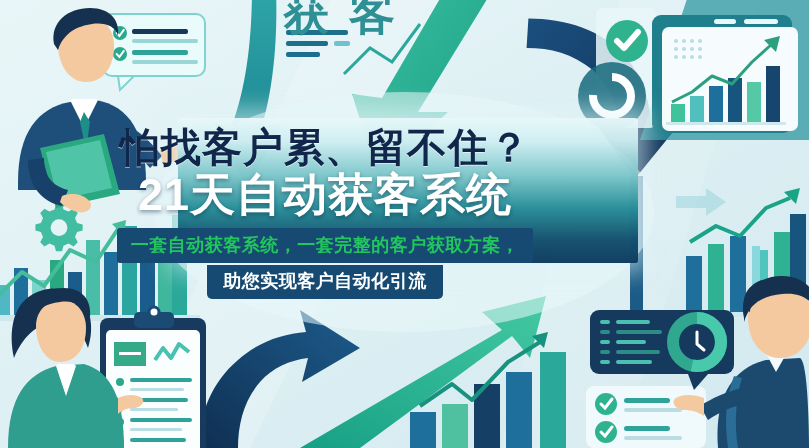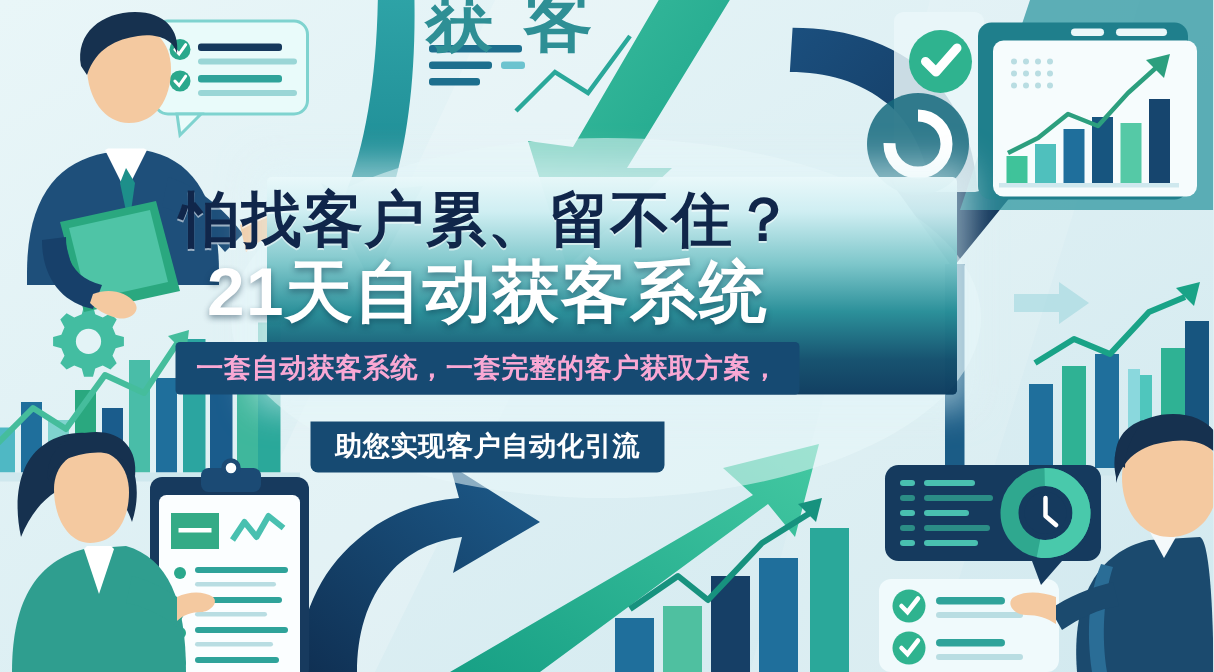--- a/index.html
+++ b/index.html
@@ -42,24 +42,24 @@
   #hl2{
     margin-top:-1px;
     font-size:45px;line-height:52px;font-weight:bold;
     color:#ffffff;letter-spacing:1px;
     text-shadow:0 2px 4px rgba(6,40,64,.45);
   }
   #sub1-wrap{position:relative;z-index:3;margin-top:7px;}
   #sub1{
     display:inline-block;
     background:#164a72;
-    color:#f9a8d4;font-size:18px;line-height:22px;font-weight:bold;
+    color:#22c55e;font-size:18px;line-height:22px;font-weight:bold;
     padding:6px 14px 7px 14px;border-radius:3px;letter-spacing:.5px;
   }
-  #sub2-wrap{position:relative;z-index:3;margin-top:18px;}
+  #sub2-wrap{position:relative;z-index:3;margin-top:2px;}
   #sub2{
     display:inline-block;
     background:#164a72;
     color:#ffffff;font-size:18px;line-height:22px;font-weight:bold;
     padding:5px 16px 7px 16px;border-radius:0 0 5px 5px;letter-spacing:.5px;
   }
 
   
   #top-chars{
     position:absolute;left:283px;top:-17px;z-index:2;

